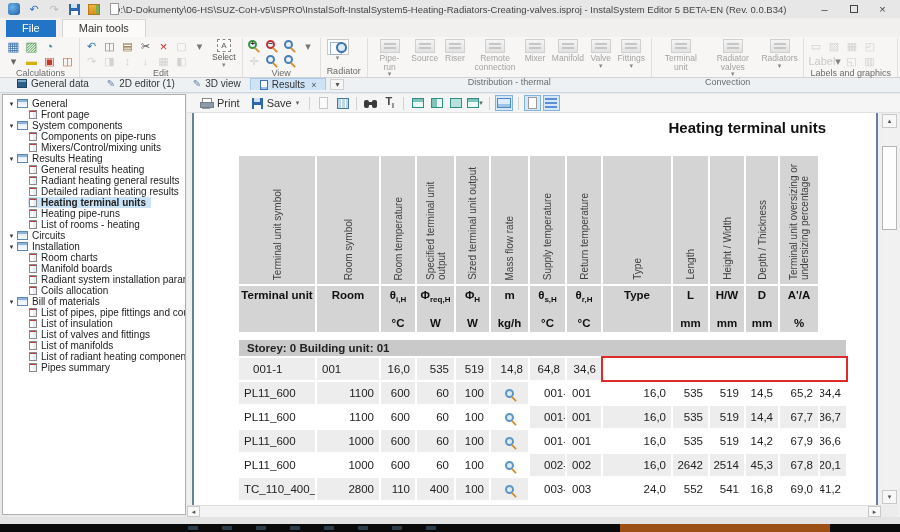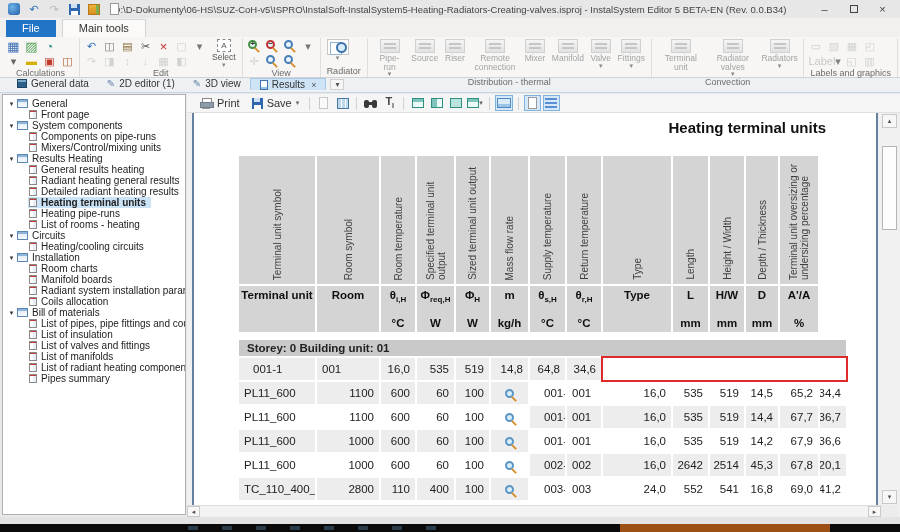--- a/index.html
+++ b/index.html
@@ -527,27 +527,20 @@
             <span>List of rooms - heating</span>
           </span>
         </div>
         <div class="trow">
           <span class="arr">▾</span>
           <span class="twrap">
             <span class="tico-p"></span>
             <span>Circuits</span>
           </span>
         </div>
-        <div class="trow child">
-          <span class="sp"></span>
-          <span class="twrap">
-            <span class="tico-d"></span>
-            <span>Heating/cooling circuits</span>
-          </span>
-        </div>
         <div class="trow">
           <span class="arr">▾</span>
           <span class="twrap">
             <span class="tico-p"></span>
             <span>Installation</span>
           </span>
         </div>
         <div class="trow child">
           <span class="sp"></span>
           <span class="twrap">

